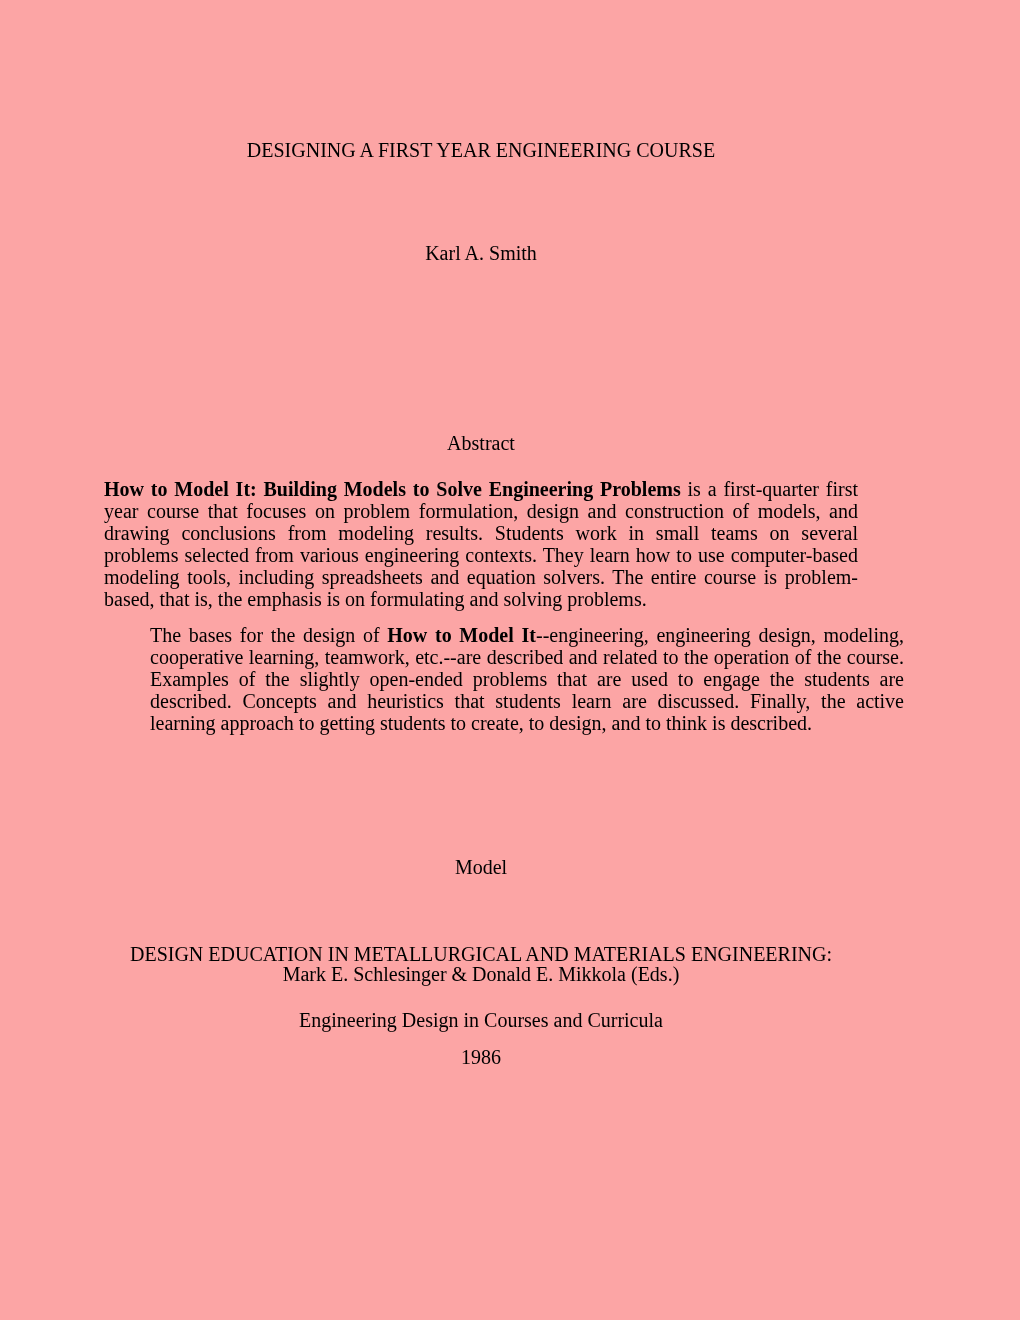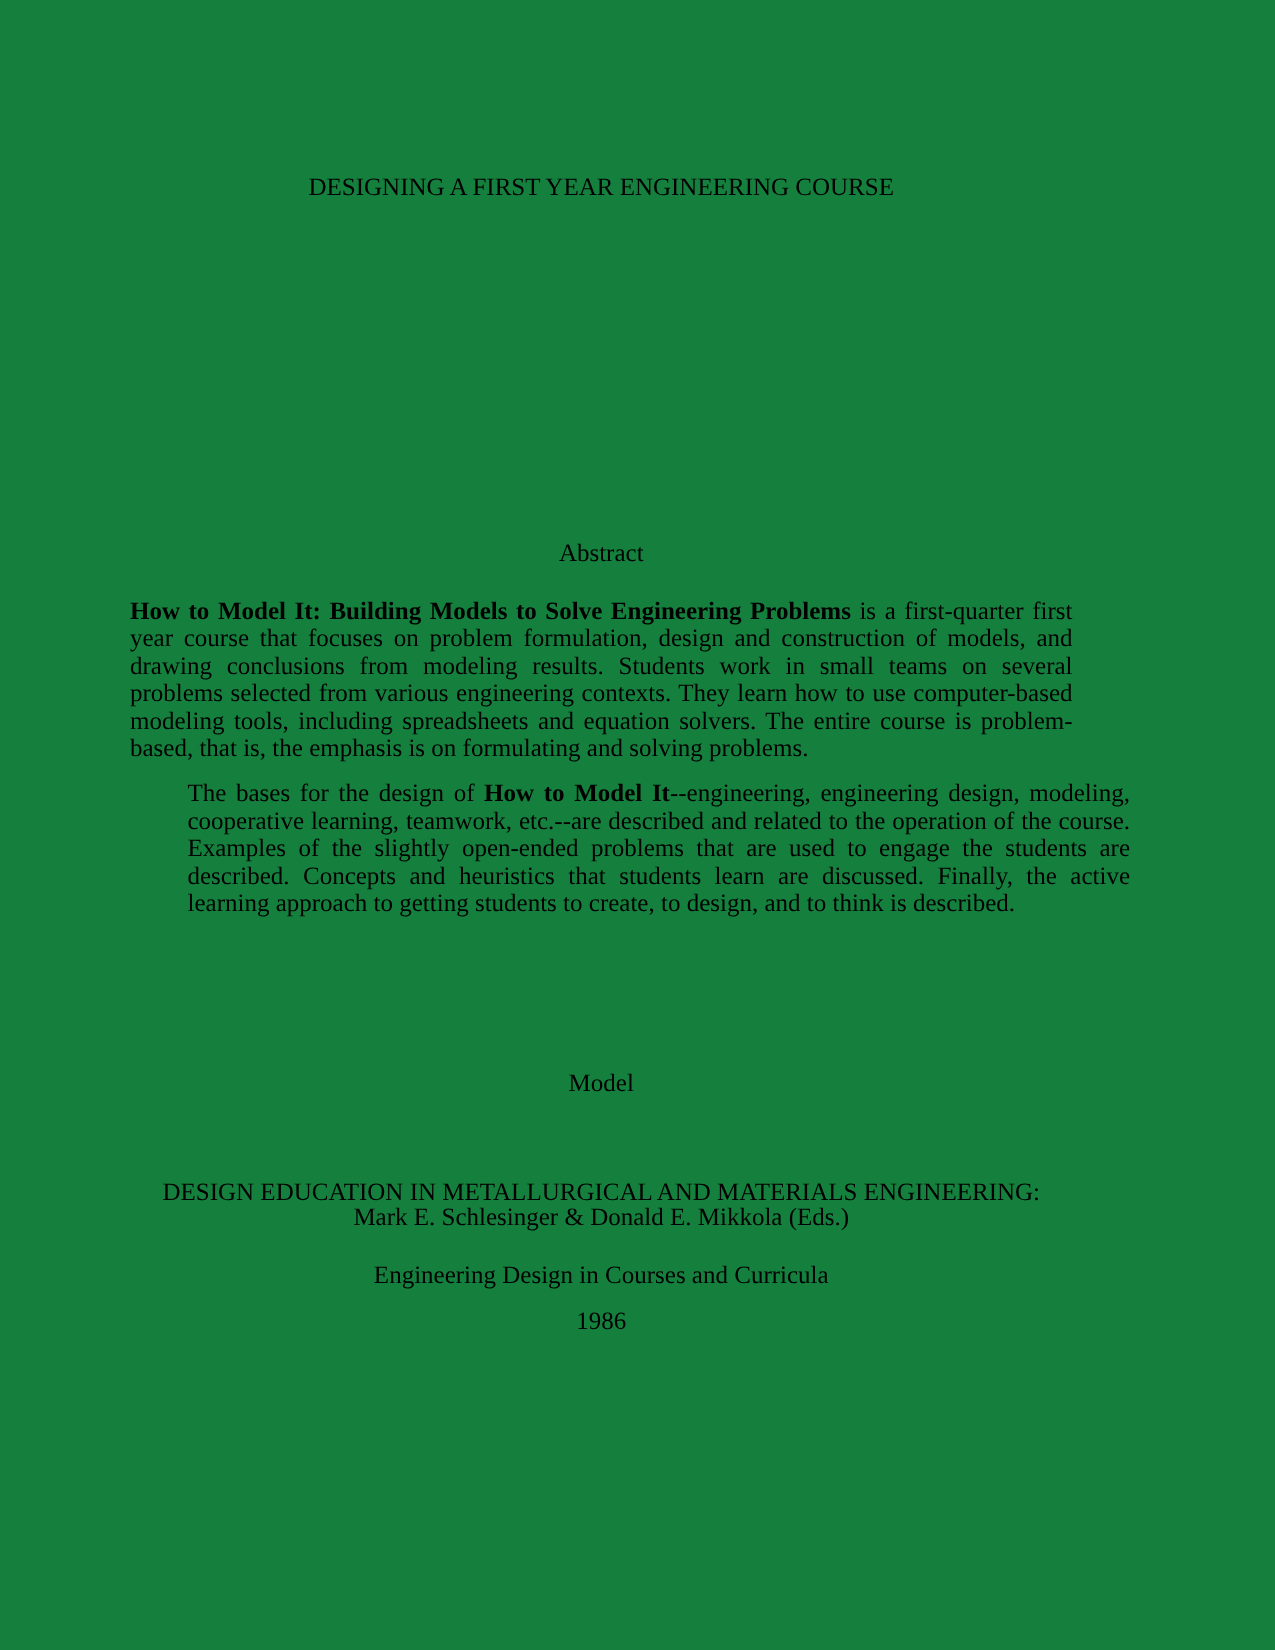--- a/index.html
+++ b/index.html
@@ -4,21 +4,21 @@
 <style>
   html, body {
     margin: 0;
     padding: 0;
     background: #ffffff;
   }
   .page {
     position: relative;
     width: 1020px;
     height: 1320px;
-    background: #15803d;
+    background: #fca5a5;
     font-family: "Liberation Serif", "DejaVu Serif", serif;
     font-size: 20px;
     line-height: 22px;
     color: #000000;
     overflow: hidden;
   }
   .abs {
     position: absolute;
     left: 104px;
     width: 754px;
@@ -35,20 +35,21 @@
     font-weight: bold;
   }
 </style>
 </head>
 <body>
 
 <div class="page">
 
   <div class="abs center" style="top: 139px;">DESIGNING A FIRST YEAR ENGINEERING COURSE</div>
 
+  <div class="abs center" style="top: 242px;">Karl A. Smith</div>
 
 
   <div class="abs center" style="top: 432px; text-align: center;">Abstract</div>
 
   <p class="abs justify" style="top: 478px;">
     <span class="bold">How to Model It:  Building Models to Solve Engineering Problems</span><span> is a first-quarter first year course that focuses on problem formulation, design and construction of models, and drawing conclusions from modeling results.  Students work in small teams on several problems selected from various engineering contexts.  They learn how to use computer-based modeling tools, including spreadsheets and equation solvers.  The entire course is problem-based, that is, the emphasis is on formulating and solving problems.</span>
   </p>
 
   <p class="abs justify" style="top: 624px; margin-left: 46px;">
     <span>The bases for the design of </span><span class="bold">How to Model It</span><span>--engineering, engineering design, modeling, cooperative learning, teamwork, etc.--are described and related to the operation of the course.  Examples of the slightly open-ended problems that are used to engage the students are described.  Concepts and heuristics that students learn are discussed.  Finally, the active learning approach to getting students to create, to design, and to think is described.</span>

